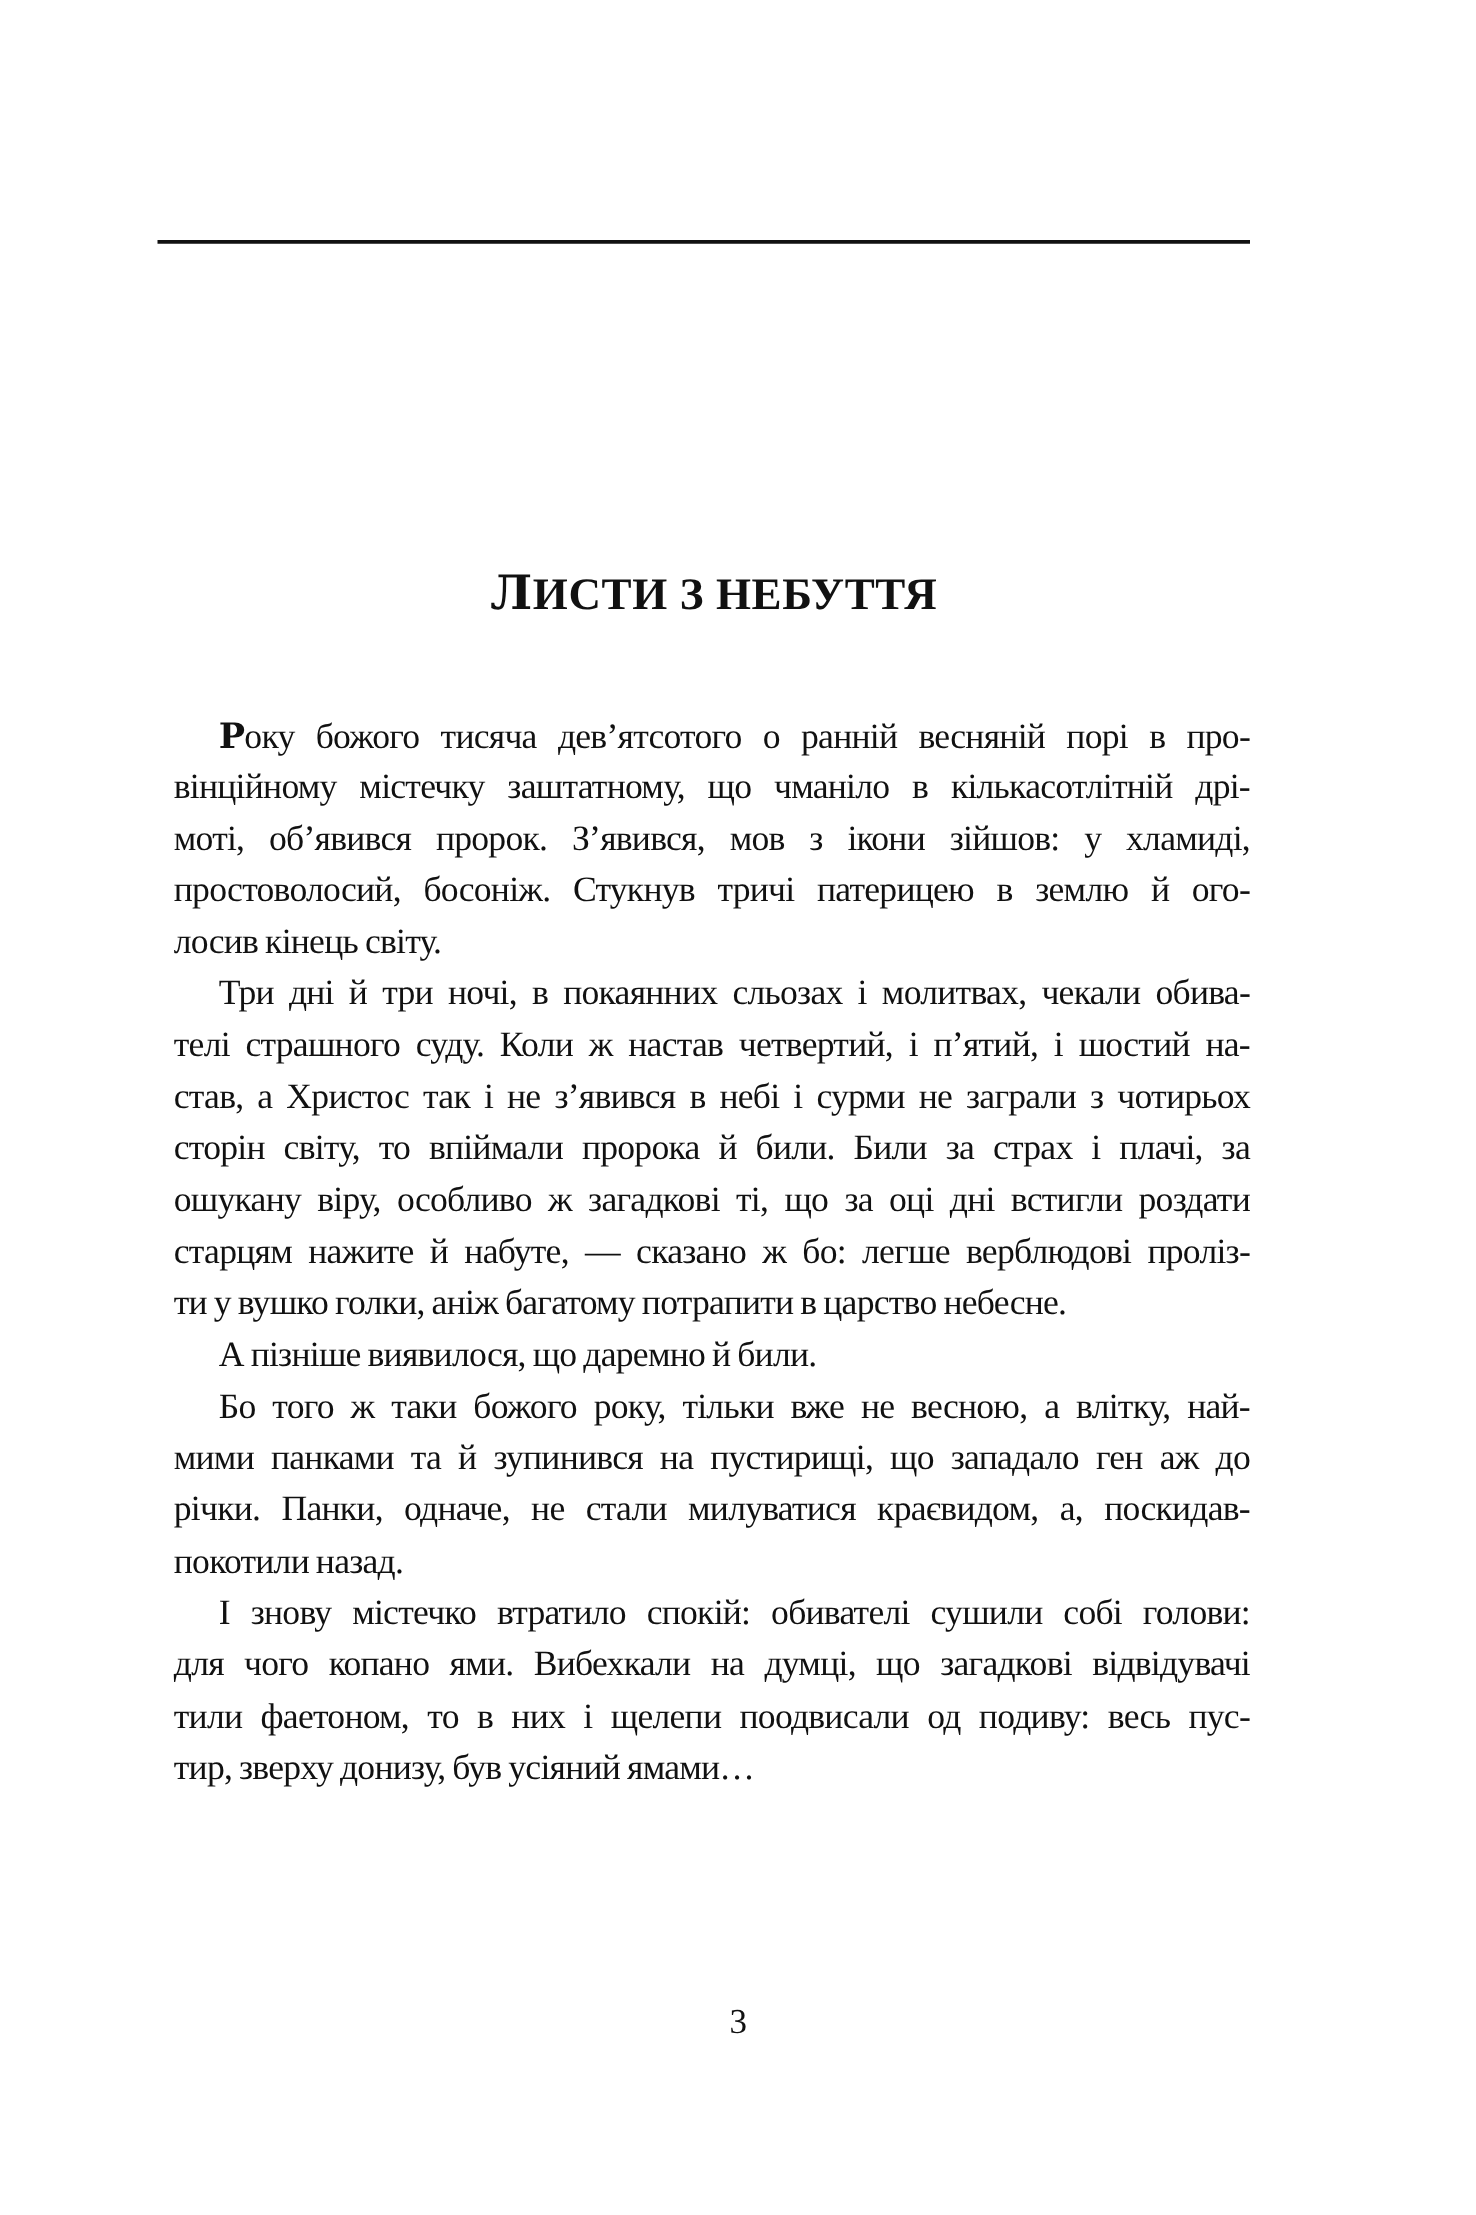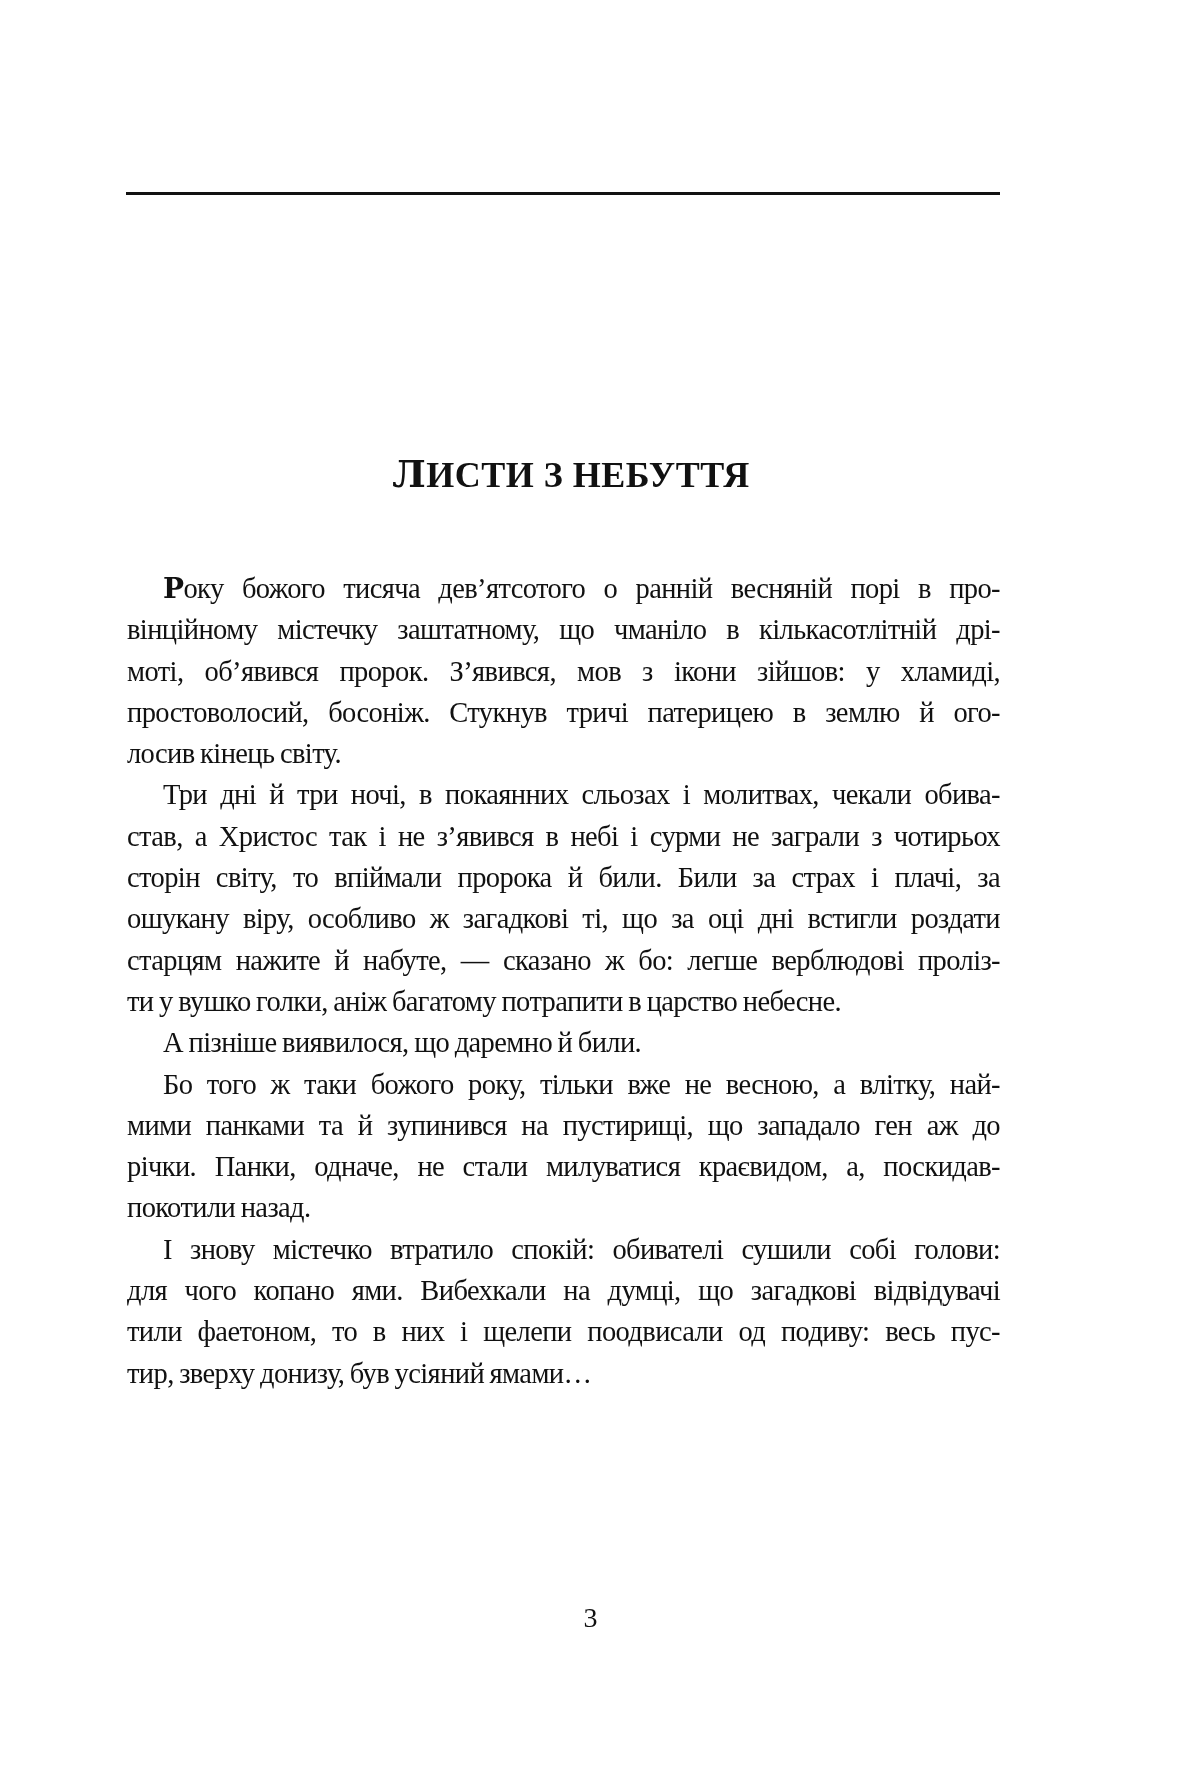--- a/index.html
+++ b/index.html
@@ -49,20 +49,21 @@
     .line {
       display: block;
       height: 41.3px;
       line-height: 41.3px;
       font-size: 28.5px;
       white-space: nowrap;
       text-align: justify;
       text-align-last: justify;
       letter-spacing: -0.6px;
       word-spacing: -1px;
+      margin-left: 12px;
     }
     .line.last {
       text-align-last: left;
     }
     .line.indent {
       padding-left: 36px;
     }
     .drop-initial {
       font-family: "DejaVu Serif", serif;
       font-weight: bold;
@@ -90,20 +91,21 @@
   <div>
     <span class="line indent"><span class="drop-initial">Р</span><span>оку божого тисяча дев’ятсотого о ранній весняній порі в про-</span></span>
     <span class="line">вінційному містечку заштатному, що чманіло в кількасотлітній дрі-</span>
     <span class="line">моті, об’явився пророк. З’явився, мов з ікони зійшов: у хламиді,</span>
     <span class="line">простоволосий, босоніж. Стукнув тричі патерицею в землю й ого-</span>
     <span class="line last">лосив кінець світу.</span>
   </div>
 
   <div>
     <span class="line indent">Три дні й три ночі, в покаянних сльозах і молитвах, чекали обива-</span>
+    <span class="line">телі страшного суду. Коли ж настав четвертий, і п’ятий, і шостий на-</span>
     <span class="line">став, а Христос так і не з’явився в небі і сурми не заграли з чотирьох</span>
     <span class="line">сторін світу, то впіймали пророка й били. Били за страх і плачі, за</span>
     <span class="line">ошукану віру, особливо ж загадкові ті, що за оці дні встигли роздати</span>
     <span class="line">старцям нажите й набуте, — сказано ж бо: легше верблюдові проліз-</span>
     <span class="line last">ти у вушко голки, аніж багатому потрапити в царство небесне.</span>
   </div>
 
   <div>
     <span class="line indent last">А пізніше виявилося, що даремно й били.</span>
   </div>

